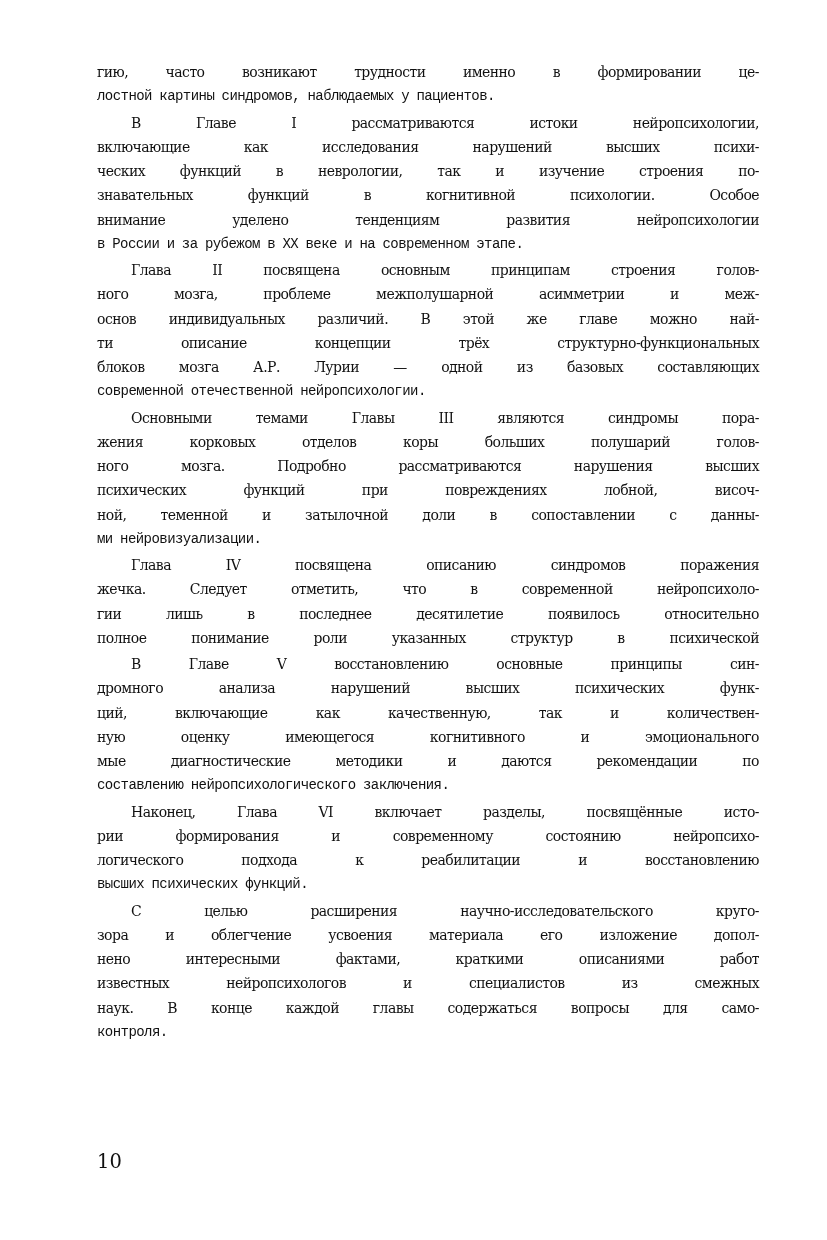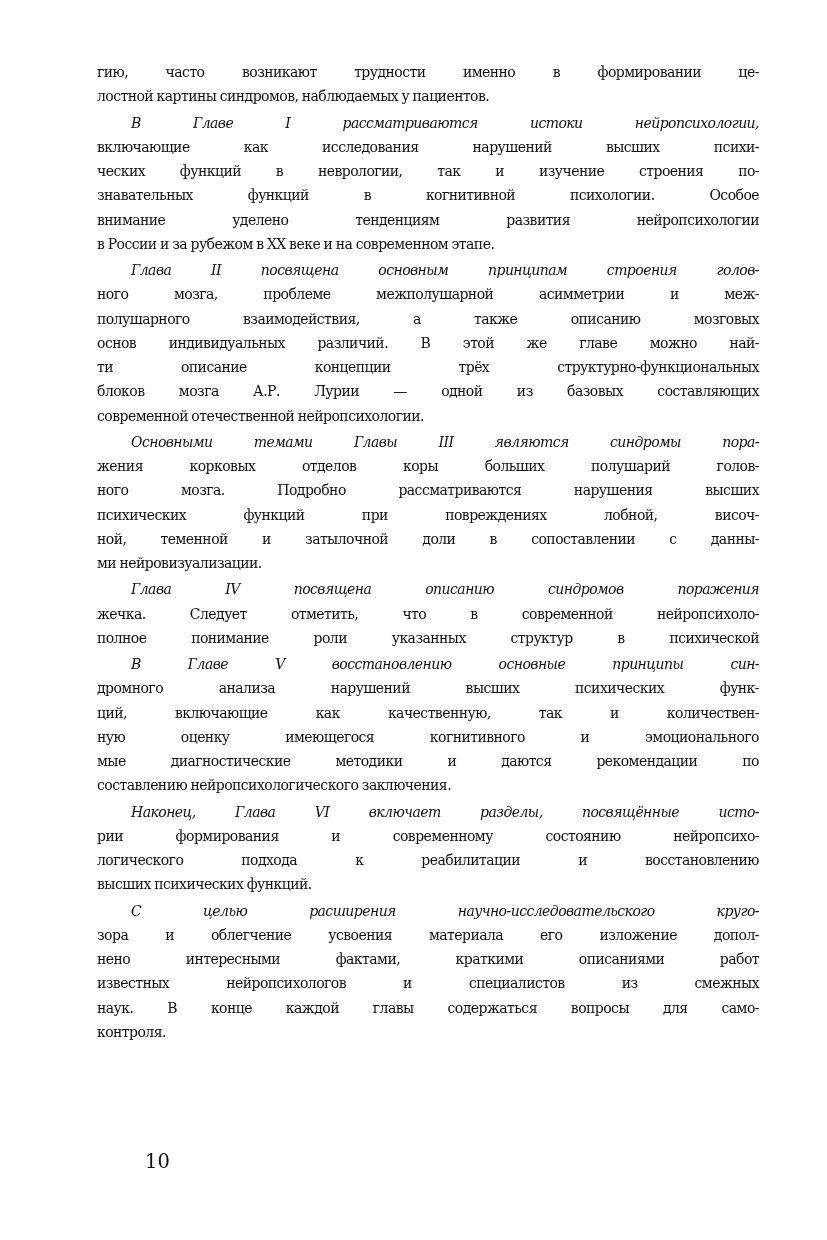--- a/index.html
+++ b/index.html
@@ -16,25 +16,24 @@
     letter-spacing: -0.55px;
     word-spacing: -0.5px;
   }
   .pagenum {
     position: absolute;
     left: 97px;
     top: 1150px;
     font-family: "DejaVu Serif", "Liberation Serif", serif;
     font-size: 19.5px;
     color: #111111;
-    margin-left: 48px;
   }
   .ln { display: block; width: 662px; text-align: justify; text-align-last: justify; white-space: nowrap; overflow: visible; }
-  .ln.ind { padding-left: 34px; width: 628px; font-style: italic; }
-  .ln.end { text-align-last: left; }
+  .ln.ind { padding-left: 34px; width: 628px; }
+  .ln.end { text-align-last: left; font-family: Liberation Mono, monospace; }
   .para { margin-bottom: 2px; }
 </style>
 </head>
 <body>
 
 <div class="page">
 
   <div class="para">
     <span class="ln">гию, часто возникают трудности именно в формировании це-</span>
     <span class="ln end">лостной картины синдромов, наблюдаемых у пациентов.</span>
@@ -45,39 +44,39 @@
     <span class="ln">включающие как исследования нарушений высших психи-</span>
     <span class="ln">ческих функций в неврологии, так и изучение строения по-</span>
     <span class="ln">знавательных функций в когнитивной психологии. Особое</span>
     <span class="ln">внимание уделено тенденциям развития нейропсихологии</span>
     <span class="ln end">в России и за рубежом в XX веке и на современном этапе.</span>
   </div>
 
   <div class="para">
     <span class="ln ind">Глава II посвящена основным принципам строения голов-</span>
     <span class="ln">ного мозга, проблеме межполушарной асимметрии и меж-</span>
-    <span class="ln">полушарного взаимодействия, а также описанию мозговых</span>
     <span class="ln">основ индивидуальных различий. В этой же главе можно най-</span>
     <span class="ln">ти описание концепции трёх структурно-функциональных</span>
     <span class="ln">блоков мозга А.Р. Лурии — одной из базовых составляющих</span>
     <span class="ln end">современной отечественной нейропсихологии.</span>
   </div>
 
   <div class="para">
     <span class="ln ind">Основными темами Главы III являются синдромы пора-</span>
     <span class="ln">жения корковых отделов коры больших полушарий голов-</span>
     <span class="ln">ного мозга. Подробно рассматриваются нарушения высших</span>
     <span class="ln">психических функций при повреждениях лобной, височ-</span>
     <span class="ln">ной, теменной и затылочной доли в сопоставлении с данны-</span>
     <span class="ln end">ми нейровизуализации.</span>
   </div>
 
   <div class="para">
     <span class="ln ind">Глава IV посвящена описанию синдромов поражения</span>
     <span class="ln">жечка. Следует отметить, что в современной нейропсихоло-</span>
+    <span class="ln">гии лишь в последнее десятилетие появилось относительно</span>
     <span class="ln">полное понимание роли указанных структур в психической</span>
   </div>
 
   <div class="para">
     <span class="ln ind">В Главе V восстановлению основные принципы син-</span>
     <span class="ln">дромного анализа нарушений высших психических функ-</span>
     <span class="ln">ций, включающие как качественную, так и количествен-</span>
     <span class="ln">ную оценку имеющегося когнитивного и эмоционального</span>
     <span class="ln">мые диагностические методики и даются рекомендации по</span>
     <span class="ln end">составлению нейропсихологического заключения.</span>

